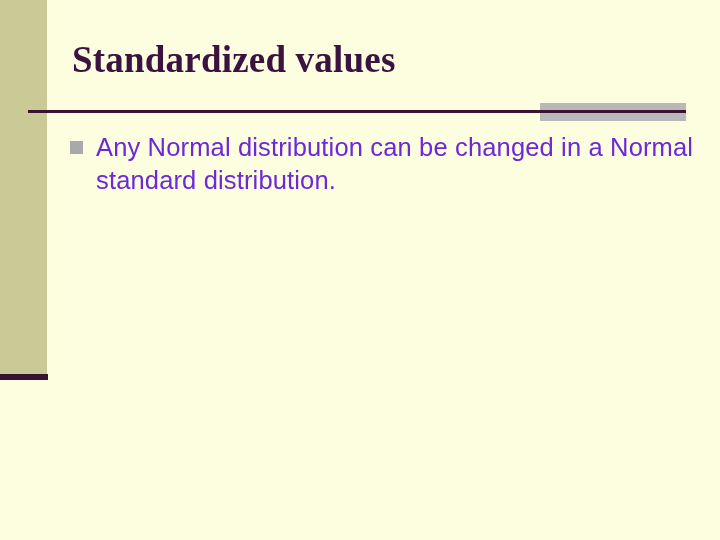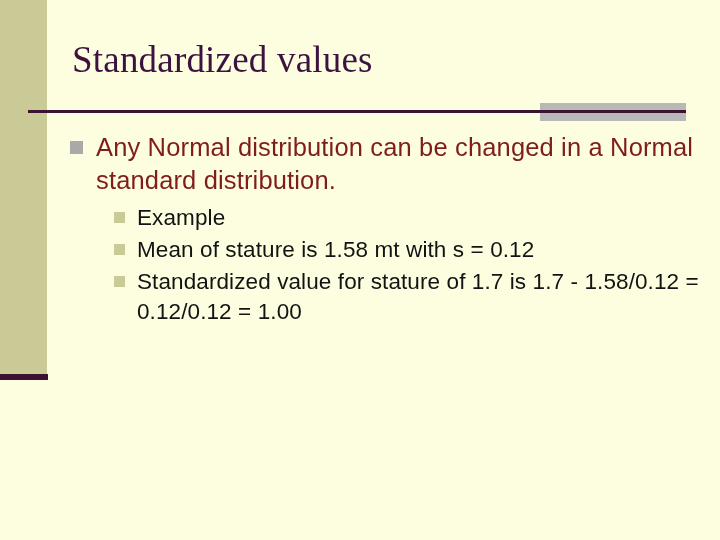--- a/index.html
+++ b/index.html
@@ -44,21 +44,21 @@
 
   
   .title {
     position: absolute;
     left: 72px;
     top: 38px;
     width: 600px;
     font-family: "Liberation Serif", serif;
     font-size: 37px;
     line-height: 44px;
-    font-weight: 400;
+    font-weight: 700;
     color: #3B1240;
     letter-spacing: 0.2px;
     white-space: nowrap;
   }
 
   
   .accent-block {
     position: absolute;
     left: 540px;
     top: 103px;
@@ -97,21 +97,21 @@
     width: 13px;
     height: 13px;
     background: #A9A9A9;
     margin-top: 10px;
     margin-right: 13px;
   }
   .lvl1 .text {
     flex: 1 1 auto;
     font-size: 25.5px;
     line-height: 33px;
-    color: #7f1d1d;
+    color: #6d28d9;
     letter-spacing: 0.15px;
   }
 
   
   .lvl2-group {
     margin-left: 44px;
     margin-top: 6px;
   }
   .lvl2 {
     margin-bottom: 2px;
@@ -146,33 +146,15 @@
   <div class="title-rule"></div>
 
   <div class="body-area">
 
     <div class="bullet-row lvl1">
       <span class="marker"></span>
       <span class="text">Any Normal distribution can be changed in a Normal standard distribution.</span>
     </div>
 
 
-    <div class="lvl2-group">
-
-      <div class="bullet-row lvl2">
-        <span class="marker"></span>
-        <span class="text">Example</span>
-      </div>
-
-      <div class="bullet-row lvl2">
-        <span class="marker"></span>
-        <span class="text">Mean of stature is 1.58 mt with s = 0.12</span>
-      </div>
-
-      <div class="bullet-row lvl2">
-        <span class="marker"></span>
-        <span class="text">Standardized value for stature of 1.7 is 1.7 - 1.58/0.12 = 0.12/0.12 = 1.00</span>
-      </div>
-
-    </div>
   </div>
 
 </div>
 
 </body></html>

